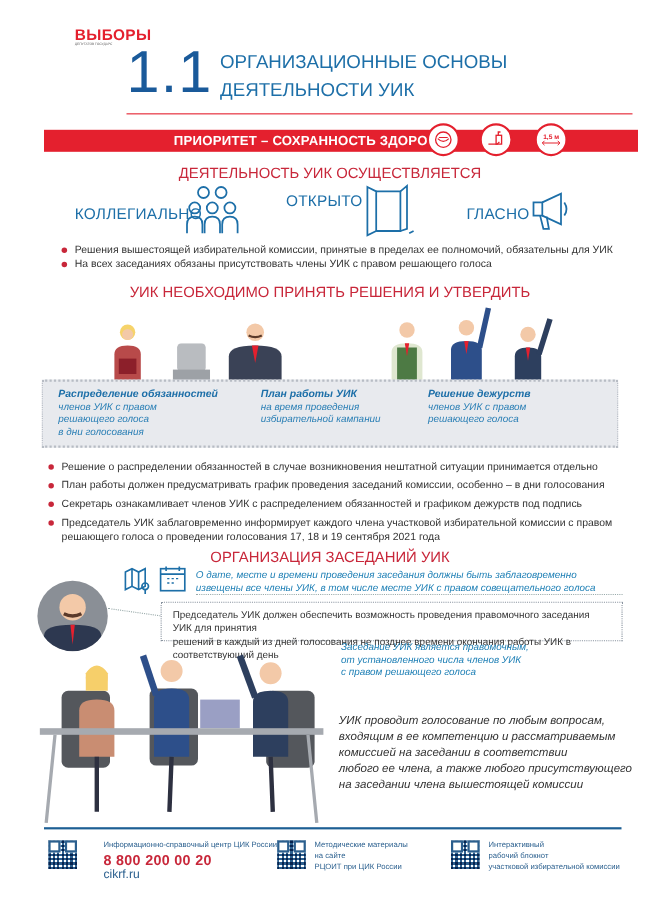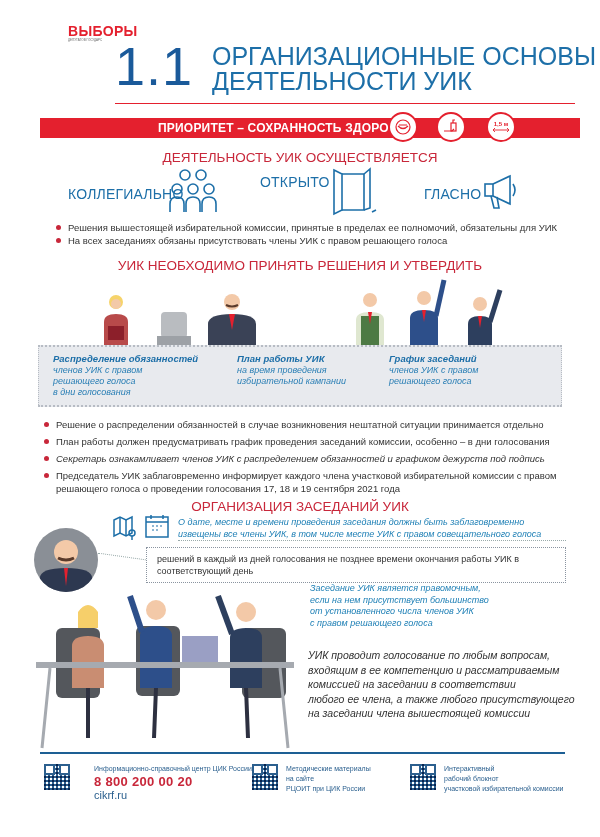--- a/index.html
+++ b/index.html
@@ -13,21 +13,21 @@
   .logo-top { color: #e4202e; font-weight: bold; font-size: 14px; letter-spacing: 0.3px; line-height: 14px; }
   .logo-sub { font-size: 3px; color: #666; height: 4px; line-height: 4px; white-space: nowrap; overflow: hidden; }
   .logo-box { margin-top: 2px; width: 56px; height: 60px; border: 2px solid #5a6b86; border-top: none; border-left-width: 2px; position: relative; text-align: center; }
   .logo-box:before { content: ""; position: absolute; left: -2px; top: 0; width: 8px; border-top: 2px solid #5a6b86; }
   .logo-box:after { content: ""; position: absolute; right: -2px; top: 0; width: 8px; border-top: 2px solid #5a6b86; }
   .logo-num { color: #e4202e; font-size: 42px; font-weight: bold; line-height: 36px; letter-spacing: -2px; }
   .logo-month { color: #1d3f7a; font-size: 9px; font-weight: bold; line-height: 10px; }
   .logo-year { color: #1d3f7a; font-size: 9px; font-weight: bold; line-height: 10px; }
 
   .section-num { left: 115px; top: 38px; font-size: 54px; color: #1a5a9a; line-height: 56px; letter-spacing: 1px; }
-  .page-title { left: 212px; top: 44px; font-size: 25px; color: #1d6fa8; line-height: 25px; }
+  .page-title { left: 200px; top: 44px; font-size: 17px; color: #1d6fa8; line-height: 25px; }
 
   .title-rule { left: 115px; top: 103px; width: 460px; height: 1px; background: #e4202e; }
 
   
   .banner { left: 40px; top: 118px; width: 540px; height: 20px; background: #e4202e; }
   .banner-label { position: absolute; left: 118px; top: 3px; color: #fff; font-size: 12px; font-weight: bold; letter-spacing: 0.2px; }
   .banner-icon { position: absolute; top: -6px; width: 30px; height: 30px; border-radius: 50%; background: #fff; border: 2px solid #e4202e; display: flex; align-items: center; justify-content: center; }
 
   .sec-heading { color: #c8273a; font-size: 13.5px; text-align: center; width: 600px; left: 0; }
 
@@ -202,30 +202,30 @@
     <div class="panel-col-text">членов УИК с правом</div>
     <div class="panel-col-text">решающего голоса</div>
     <div class="panel-col-text">в дни голосования</div>
   </div>
   <div class="panel-col" style="left:198px;">
     <div class="panel-col-title">План работы УИК</div>
     <div class="panel-col-text">на время проведения</div>
     <div class="panel-col-text">избирательной кампании</div>
   </div>
   <div class="panel-col" style="left:350px;">
-    <div class="panel-col-title">График заседаний</div>
+    <div class="panel-col-title">Решение дежурств</div>
     <div class="panel-col-text">членов УИК с правом</div>
     <div class="panel-col-text">решающего голоса</div>
   </div>
 </div>
 
 <ul class="abs bullet-list" style="left:44px; top:418px; width:525px;">
   <li style="margin-bottom:4px;">Решение о распределении обязанностей в случае возникновения нештатной ситуации принимается отдельно</li>
   <li style="margin-bottom:4px;">План работы должен предусматривать график проведения заседаний комиссии, особенно – в дни голосования</li>
-  <li style="margin-bottom:4px;font-style:italic;">Секретарь ознакамливает членов УИК с распределением обязанностей  и графиком дежурств под подпись</li>
+  <li style="margin-bottom:4px;">Секретарь ознакамливает членов УИК с распределением обязанностей  и графиком дежурств под подпись</li>
   <li>Председатель УИК заблаговременно информирует каждого члена участковой избирательной комиссии с правом решающего голоса о проведении голосования 17, 18 и 19 сентября 2021 года</li>
 </ul>
 
 <div class="abs sec-heading" style="top:499px;">ОРГАНИЗАЦИЯ ЗАСЕДАНИЙ УИК</div>
 
 <span class="abs" style="left:112px; top:515px;">
   <svg width="26" height="26" viewBox="0 0 26 26" fill="none" stroke="#1d6fa8" stroke-width="1.5">
       <path d="M2 5 L8 2 L14 5 L20 2 V18 L14 21 L8 18 L2 21 Z"></path>
       <path d="M8 2 V18 M14 5 V21"></path>
       <circle cx="20" cy="18" r="3"></circle>
@@ -249,20 +249,21 @@
   <svg width="64" height="64" viewBox="0 0 64 64">
       <path d="M6 64 V50 Q6 40 32 40 Q58 40 58 50 V64 Z" fill="#2d3850"></path>
       <circle cx="32" cy="24" r="12" fill="#f3c9a8"></circle>
       <path d="M24 30 Q32 34 40 30" stroke="#5a3a2a" stroke-width="3" fill="none"></path>
       <path d="M30 40 L32 58 L34 40 Z" fill="#e4202e"></path>
     </svg>
 </div>
 <div class="abs dotted-sep" style="left:98px; top:556px; width:48px; transform:rotate(8deg);"></div>
 
 <div class="abs callout">
+  <div>Председатель УИК должен обеспечить возможность проведения правомочного заседания УИК для принятия</div>
   <div>решений в каждый из дней голосования не позднее времени окончания работы УИК в соответствующий день</div>
 </div>
 
 <div class="abs" style="left:36px; top:588px;">
   <svg width="260" height="162" viewBox="0 0 260 162">
     <rect x="20" y="40" width="44" height="70" rx="6" fill="#54575c"></rect>
     <rect x="100" y="38" width="44" height="70" rx="6" fill="#54575c"></rect>
     <rect x="206" y="40" width="44" height="70" rx="6" fill="#54575c"></rect>
     <circle cx="52" cy="28" r="10" fill="#f3c9a8"></circle>
       <path d="M42 24 Q52 10 62 24 V40 H42 Z" fill="#f6cf6a"></path>
@@ -275,21 +276,20 @@
     <path d="M196 46 L182 8" stroke="#2d3f5e" stroke-width="6"></path>
     <rect x="146" y="48" width="36" height="26" fill="#9a9fc4"></rect>
     <rect x="0" y="74" width="258" height="6" fill="#a6aab0"></rect>
     <path d="M14 80 L6 160 M244 80 L252 160" stroke="#a6aab0" stroke-width="3"></path>
     <path d="M52 100 L52 150 M120 100 L118 150 M210 100 L212 150" stroke="#2d3040" stroke-width="4"></path>
   </svg>
 </div>
 
 <div class="abs legit">
   <div>Заседание УИК является правомочным,</div>
-  <div>если на нем присутствует большинство</div>
   <div>от установленного числа членов УИК</div>
   <div>с правом решающего голоса</div>
 </div>
 
 <div class="abs voting">
   <div>УИК проводит голосование по любым вопросам,</div>
   <div>входящим в ее компетенцию и рассматриваемым</div>
   <div>комиссией на заседании в соответствии</div>
   <div>любого ее члена, а также любого присутствующего</div>
   <div>на заседании члена вышестоящей комиссии</div>

